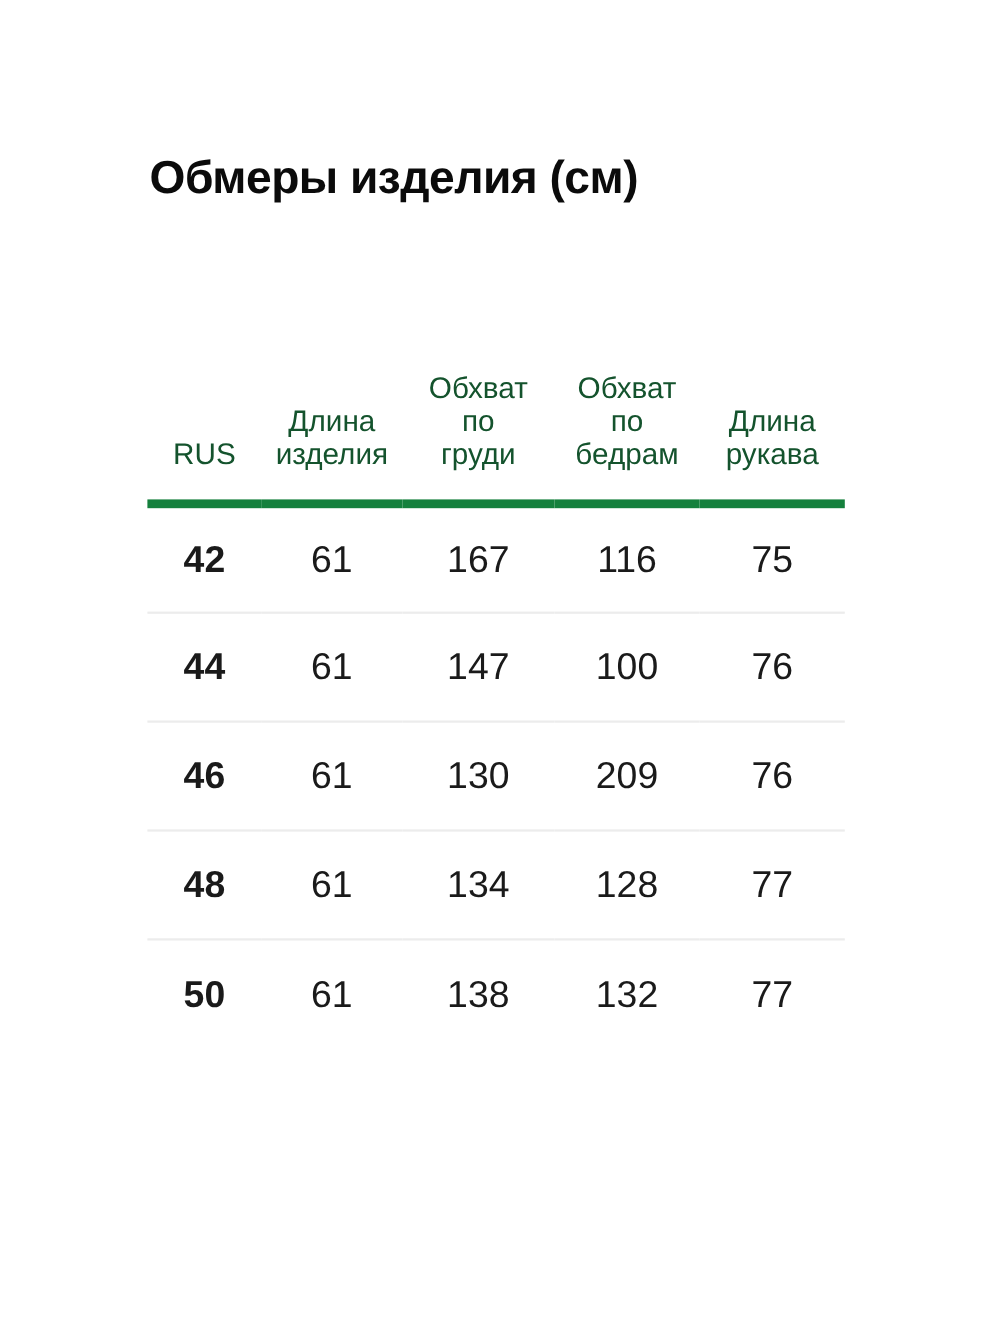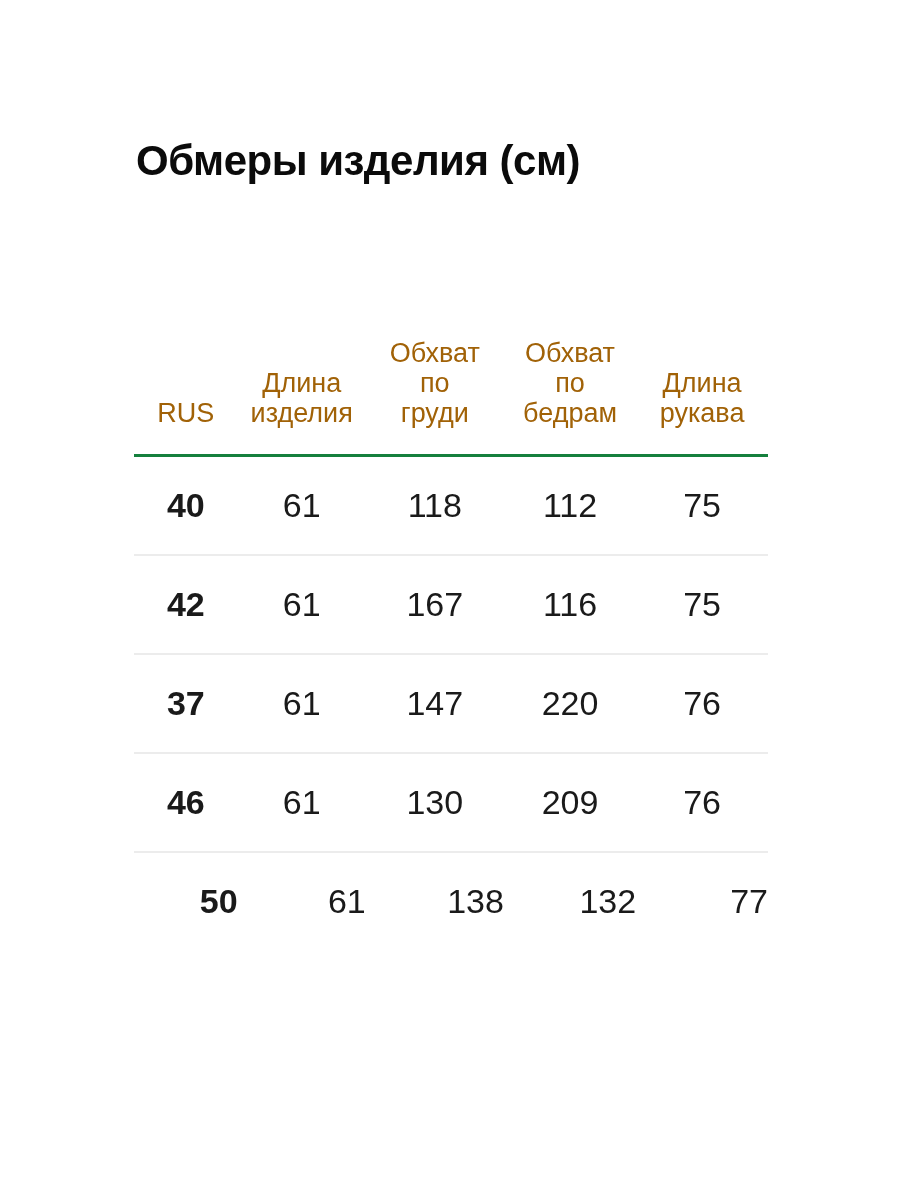--- a/index.html
+++ b/index.html
@@ -41,35 +41,35 @@
   .size-table col.c2 { width: 20.2%; }
   .size-table col.c3 { width: 21.8%; }
   .size-table col.c4 { width: 20.85%; }
   .size-table col.c5 { width: 20.8%; }
   .size-table th {
     vertical-align: bottom;
     text-align: center;
     font-weight: 400;
     font-size: 27px;
     line-height: 30px;
-    color: #a16207;
+    color: #14532d;
     padding: 0 0 26px 0;
-    border-bottom: 3px solid #15803d;
+    border-bottom: 8px solid #15803d;
     white-space: pre-line;
   }
   .size-table td {
     height: 99px;
     text-align: center;
     vertical-align: middle;
     font-size: 34px;
     font-weight: 400;
     color: #1a1a1a;
     border-bottom: 2px solid #ececec;
   }
-  .size-table tbody tr:last-child td { border-bottom: none; text-align: right; }
+  .size-table tbody tr:last-child td { border-bottom: none; }
   .size-table td.size-cell { font-weight: 700; }
 </style>
 </head>
 <body>
 
 <div class="page">
 
   <h1 class="page-title">Обмеры изделия (см)</h1>
 
   <table class="size-table">
@@ -90,46 +90,46 @@
 груди</th>
         <th>Обхват
 по
 бедрам</th>
         <th>Длина
 рукава</th>
       </tr>
     </thead>
     <tbody>
       <tr>
-        <td class="size-cell">40</td>
-        <td>61</td>
-        <td>118</td>
-        <td>112</td>
-        <td>75</td>
-      </tr>
-      <tr>
         <td class="size-cell">42</td>
         <td>61</td>
         <td>167</td>
         <td>116</td>
         <td>75</td>
       </tr>
       <tr>
-        <td class="size-cell">37</td>
+        <td class="size-cell">44</td>
         <td>61</td>
         <td>147</td>
-        <td>220</td>
+        <td>100</td>
         <td>76</td>
       </tr>
       <tr>
         <td class="size-cell">46</td>
         <td>61</td>
         <td>130</td>
         <td>209</td>
         <td>76</td>
+      </tr>
+      <tr>
+        <td class="size-cell">48</td>
+        <td>61</td>
+        <td>134</td>
+        <td>128</td>
+        <td>77</td>
       </tr>
       <tr>
         <td class="size-cell">50</td>
         <td>61</td>
         <td>138</td>
         <td>132</td>
         <td>77</td>
       </tr>
     </tbody>
   </table>

